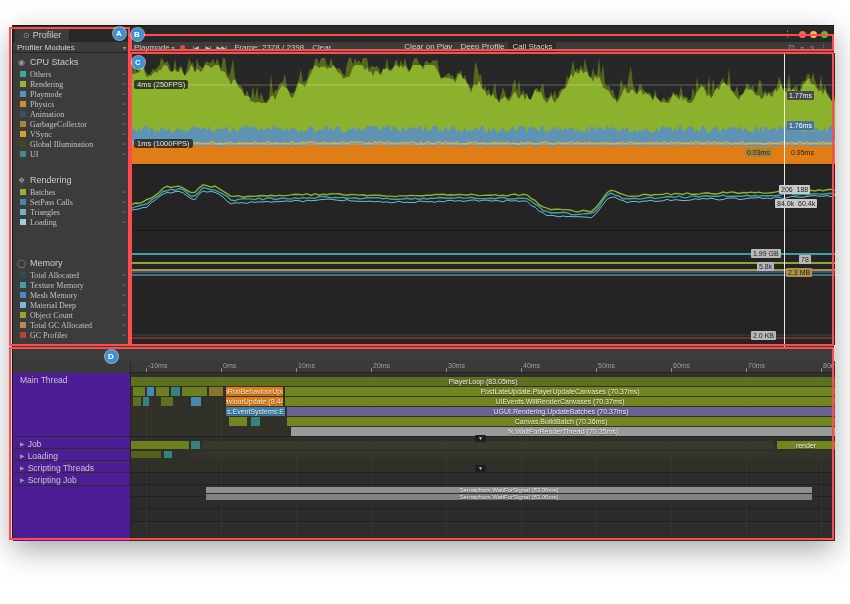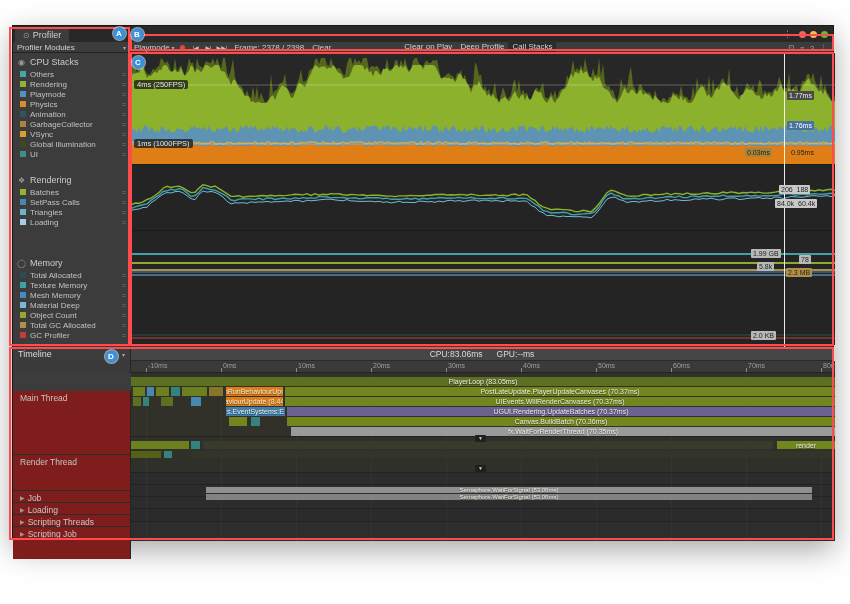--- a/index.html
+++ b/index.html
@@ -29,21 +29,21 @@
   .tb-label{white-space:nowrap;}
   .toggle-group{display:flex;margin-left:66px;}
   .tb-toggle{padding:0 4px;height:11px;display:flex;align-items:center;white-space:nowrap;}
   .tb-toggle.selected{background:#2c2c2c;}
   .icon-group{margin-left:auto;display:flex;gap:6px;padding-right:3px;color:#b5b5b5;font-size:7px;align-items:center;}
 
   
   .sidebar{position:absolute;left:0;top:27px;width:118px;height:294px;background:#3c3c3c;border-right:1px solid #242424;overflow:hidden;}
   .module-header{display:flex;align-items:center;gap:4px;padding:2px 4px 2px 4px;font-size:9px;color:#cccccc;}
   .module-icon{font-size:8px;color:#9a9a9a;width:9px;text-align:center;}
-  .legend-row{display:flex;align-items:center;gap:4px;padding:0 4px 0 7px;height:10px;}
+  .legend-row{display:flex;align-items:center;gap:4px;padding:0 4px 0 7px;height:10px;font-family:Liberation Serif, serif;}
   .swatch{width:6px;height:6px;flex:0 0 6px;}
   .legend-label{flex:1;white-space:nowrap;overflow:hidden;font-size:8px;color:#c2c2c2;}
   .drag-handle{color:#7a7a7a;font-size:7px;}
 
   
   .charts{position:absolute;left:118px;top:27px;width:704px;height:242px;background:#fde047;}
   .chart{position:relative;width:704px;overflow:hidden;}
   .chart.cpu{height:112px;background:#272727;border-bottom:1px solid #1a1a1a;}
   .chart.render{height:66px;background:#242424;border-bottom:1px solid #1a1a1a;}
   .chart.memory{height:114px;background:#242424;}
@@ -53,21 +53,21 @@
   .playhead{position:absolute;left:653px;top:0;width:1px;height:294px;background:rgba(255,255,255,.9);z-index:5;}
 
   
   .tl-header{position:absolute;left:0;top:321px;right:0;height:14px;display:flex;}
   .tl-view-dd{width:118px;flex:0 0 118px;background:#3c3c3c;border-right:1px solid #242424;display:flex;align-items:center;justify-content:space-between;padding:0 5px;font-size:9px;color:#dadada;}
   .tl-stats{flex:1;background:#464646;display:flex;align-items:center;justify-content:center;gap:14px;font-size:8.5px;color:#dcdcdc;border-bottom:1px solid #2a2a2a;}
   .tl-ruler-left{position:absolute;left:0;top:335px;width:118px;height:12px;background:#3a3a3a;border-right:1px solid #242424;}
   .tl-ruler{position:absolute;left:118px;top:335px;width:704px;height:12px;background:#3a3a3a;border-bottom:1px solid #242424;overflow:hidden;}
   .ruler-tick{position:absolute;bottom:0;width:1px;height:4px;background:#8a8a8a;}
   .ruler-label{position:absolute;top:1px;font-size:7px;color:#9f9f9f;white-space:nowrap;}
-  .tl-left{position:absolute;left:0;top:365px;width:118px;height:168px;background:#7f1d1d;border-right:1px solid #242424;font-size:8.5px;color:#c6c6c6;}
+  .tl-left{position:absolute;left:0;top:347px;width:118px;height:168px;background:#4c1d95;border-right:1px solid #242424;font-size:8.5px;color:#c6c6c6;}
   .thread-row{display:flex;align-items:flex-start;gap:3px;padding:2px 0 0 7px;border-bottom:1px solid #2c2c2c;}
   .thread-row .arrow{font-size:6px;color:#999;margin-top:1px;}
   .tl-right{position:absolute;left:118px;top:347px;width:704px;height:168px;background:#2d2d2d;overflow:hidden;}
   .stripes{position:absolute;inset:0;background-image:repeating-linear-gradient(90deg,rgba(255,255,255,.035) 0 1px,transparent 1px 75px);background-position:15px 0;}
   .group-row{border-bottom:1px solid #222222;}
   .bars-layer{position:absolute;inset:0;}
   .bar{position:absolute;display:flex;align-items:center;justify-content:center;overflow:hidden;}
   .bar span{font-size:7px;color:#f0f0e2;white-space:nowrap;text-shadow:0 1px 1px rgba(0,0,0,.55);}
   .collapse-marker{position:absolute;width:11px;height:7px;background:#1f1f1f;color:#cfcfcf;font-size:5px;line-height:7px;text-align:center;border-radius:1px;z-index:4;}
 
@@ -289,30 +289,20 @@
           </svg>
       <div class="marker-label" style="left: 620px; top: 18px; background: rgb(184, 184, 184); color: rgb(30, 30, 30);">1.99 GB</div>
           <div class="marker-label" style="left: 668px; top: 24px; background: rgb(184, 184, 184); color: rgb(30, 30, 30);">78</div>
           <div class="marker-label" style="left: 626px; top: 31px; background: rgb(184, 184, 184); color: rgb(30, 30, 30);">5.8k</div>
           <div class="marker-label" style="left: 655px; top: 37px; background: rgb(176, 144, 72); color: rgb(30, 30, 30);">2.3 MB</div>
           <div class="marker-label" style="left: 620px; top: 100px; background: rgb(184, 184, 184); color: rgb(30, 30, 30);">2.0 KB</div>
         </div>
       <div class="playhead"></div>
     </div>
 
-    <div class="tl-header">
-      <div class="tl-view-dd">
-        <span>Timeline</span>
-        <span class="caret">▾</span>
-      </div>
-      <div class="tl-stats">
-        <span>CPU:83.06ms</span>
-        <span>GPU:--ms</span>
-      </div>
-    </div>
     <div class="tl-ruler-left"></div>
     <div class="tl-ruler" id="timeline-ruler">
         <div class="ruler-tick" style="left: 15px;"></div>
         <div class="ruler-label" style="left: 17px;">-10ms</div>
         <div class="ruler-tick" style="left: 90px;"></div>
         <div class="ruler-label" style="left: 92px;">0ms</div>
         <div class="ruler-tick" style="left: 165px;"></div>
         <div class="ruler-label" style="left: 167px;">10ms</div>
         <div class="ruler-tick" style="left: 240px;"></div>
         <div class="ruler-label" style="left: 242px;">20ms</div>
@@ -326,23 +316,20 @@
         <div class="ruler-label" style="left: 542px;">60ms</div>
         <div class="ruler-tick" style="left: 615px;"></div>
         <div class="ruler-label" style="left: 617px;">70ms</div>
         <div class="ruler-tick" style="left: 690px;"></div>
         <div class="ruler-label" style="left: 692px;">80ms</div>
       </div>
     <div class="tl-left" id="timeline-threads">
         <div class="thread-row" style="height: 64px;">
           <span>Main Thread</span>
         </div>
-        <div class="thread-row" style="height: 36px;">
-          <span>Render Thread</span>
-        </div>
         <div class="thread-row" style="height: 12px;">
           <span class="arrow">▶</span>
           <span>Job</span>
         </div>
         <div class="thread-row" style="height: 12px;">
           <span class="arrow">▶</span>
           <span>Loading</span>
         </div>
         <div class="thread-row" style="height: 12px;">
           <span class="arrow">▶</span>

